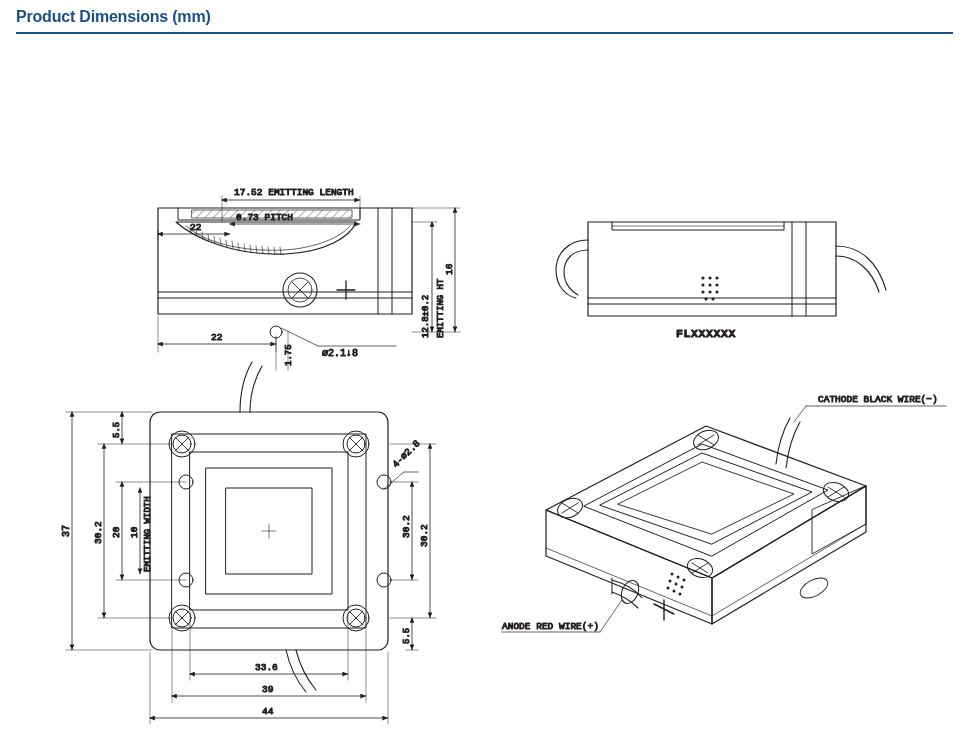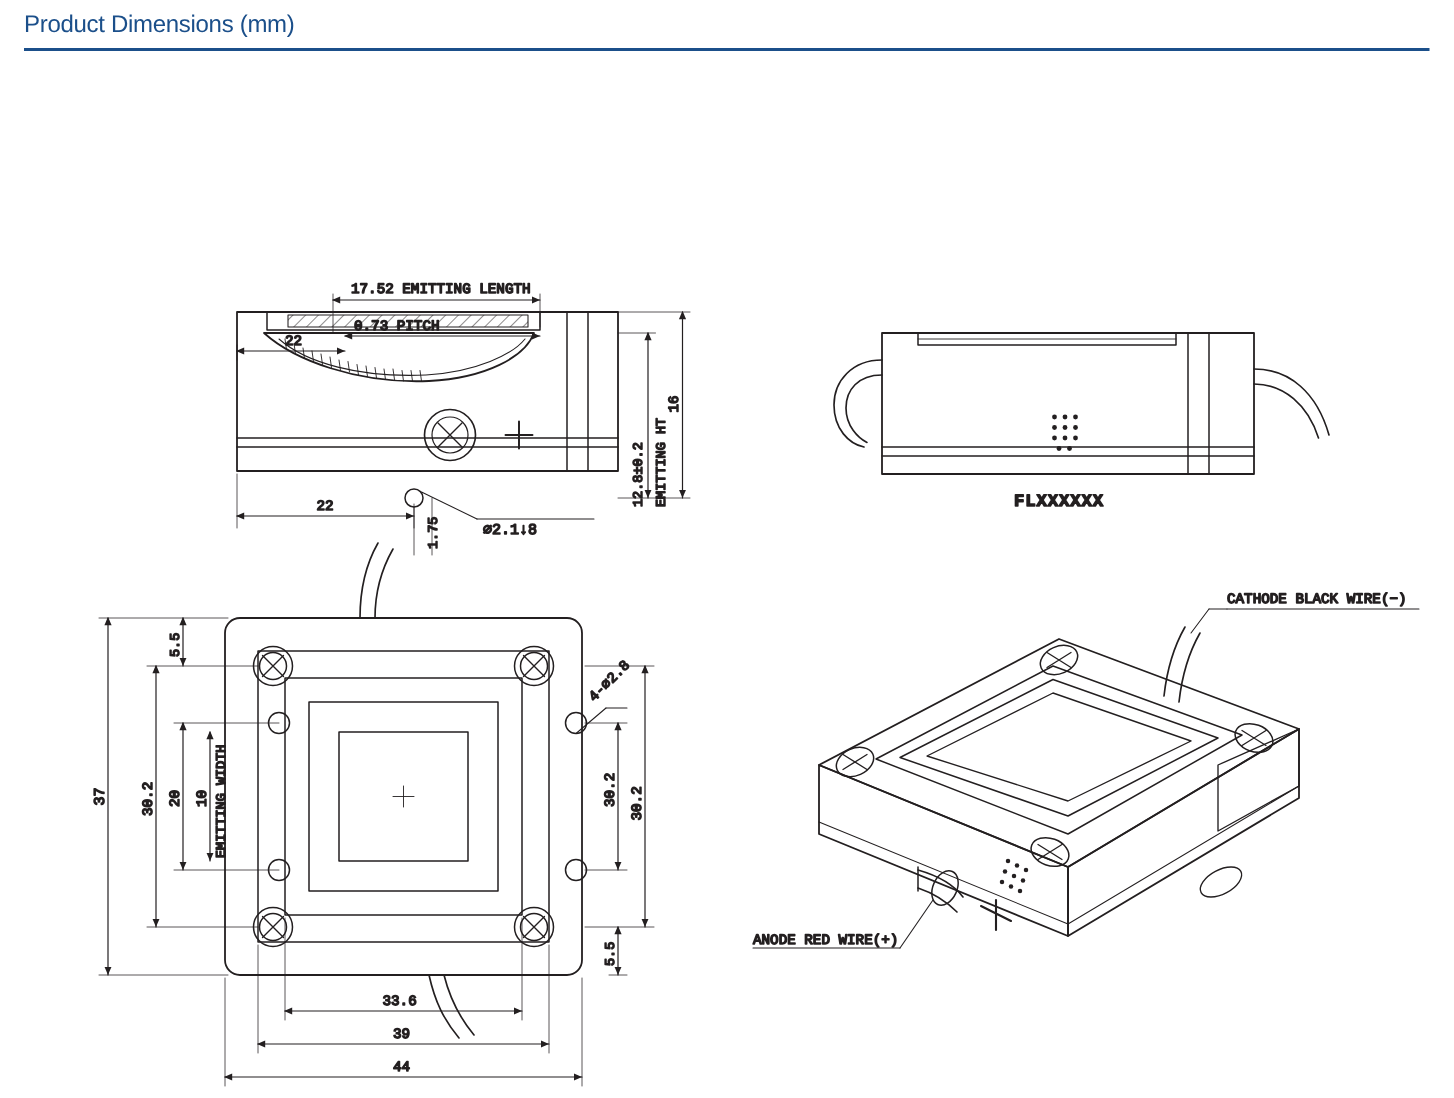--- a/index.html
+++ b/index.html
@@ -20,21 +20,21 @@
     width: 969px;
     height: 732px;
   }
   
   .section-header {
     position: absolute;
     left: 16px;
     top: 8px;
     width: 937px;
     font-size: 16px;
-    font-weight: normal;
+    font-weight: bold;
     color: #1b4f8a;
     letter-spacing: -0.2px;
   }
   .header-rule {
     position: absolute;
     left: 16px;
     top: 32px;
     width: 937px;
     height: 2px;
     background: #1b4f8a;

